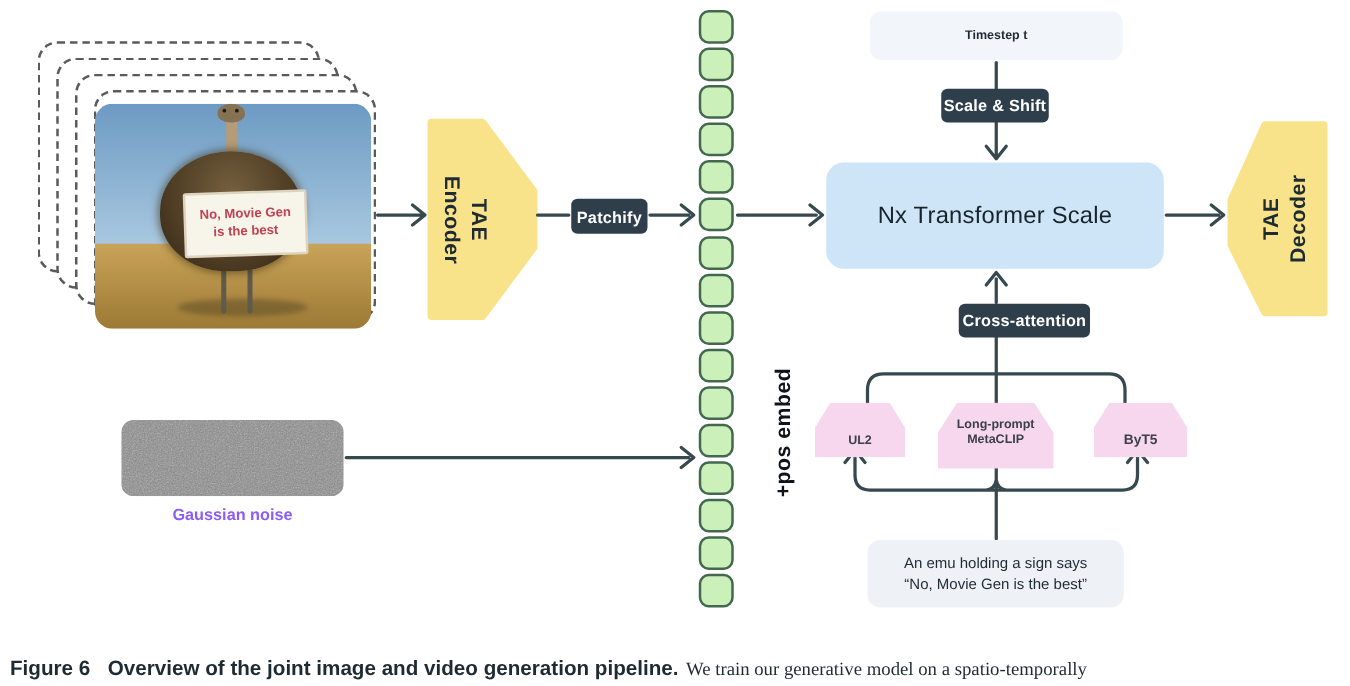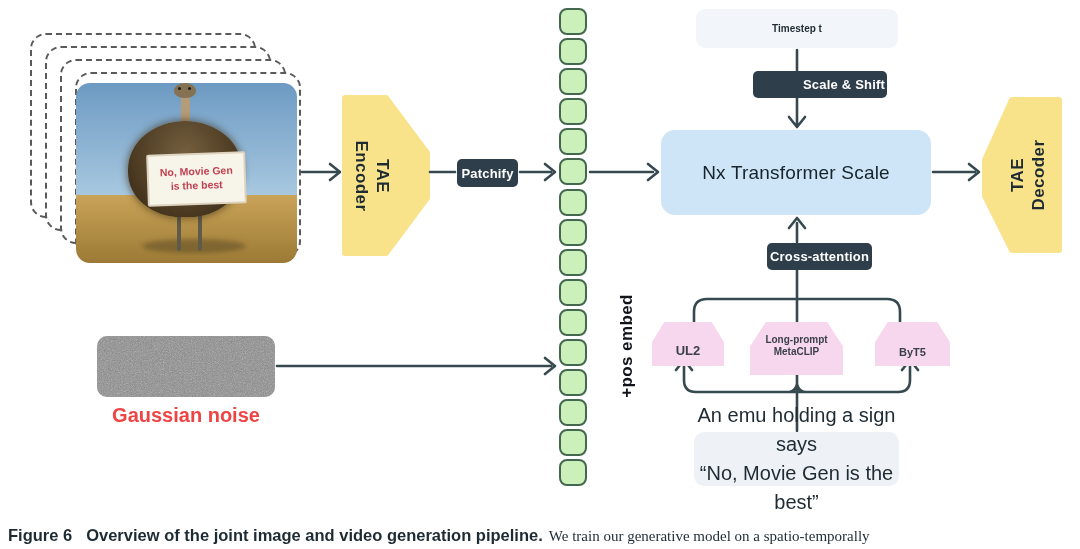--- a/index.html
+++ b/index.html
@@ -27,21 +27,21 @@
   
   .v-label{position:absolute;z-index:3;white-space:pre-line;text-align:center;font-weight:bold;line-height:1.25;letter-spacing:.4px;}
   
   .badge{position:absolute;z-index:3;background:var(--accent-dark,#2e3e4b);color:#fff;border-radius:5px;
      display:flex;align-items:center;justify-content:center;font-size:13px;font-weight:bold;letter-spacing:.2px;}
   .softbox{position:absolute;z-index:3;display:flex;align-items:center;justify-content:center;text-align:center;border-radius:9px;}
   #timestep-box{left:696px;top:9px;width:202px;height:39px;background:var(--box-light,#f2f5f9);font-size:10px;font-weight:bold;}
   #transformer-box{left:661px;top:130px;width:270px;height:85px;background:var(--transformer-fill,#cde5f7);
      border-radius:14px;font-size:19px;font-weight:500;letter-spacing:.2px;color:#17242c;}
   #prompt-box{left:694px;top:432px;width:205px;height:54px;background:var(--prompt-fill,#eef1f5);
-     font-size:20px;font-weight:500;line-height:1.45;white-space:pre-line;border-radius:10px;}
+     font-size:12px;font-weight:500;line-height:1.45;white-space:pre-line;border-radius:10px;}
   
   #token-column{left:559px;top:8px;display:flex;flex-direction:column;gap:3.1px;z-index:3;position:absolute;}
   .token{width:28px;height:27px;box-sizing:border-box;background:var(--token-fill,#cbf0ba);
      border:2px solid var(--token-border,#44684f);border-radius:8px;}
   
   .trapezoid{position:absolute;z-index:3;background:var(--pink,#f7d7ee);display:flex;align-items:flex-end;justify-content:center;
      clip-path:polygon(17% 0,83% 0,100% 46%,100% 100%,0 100%,0 46%);
      font-weight:bold;color:#3a3f4a;text-align:center;white-space:pre-line;}
   
   #noise-rect{left:97px;top:336px;width:178px;height:61px;border-radius:10px;overflow:hidden;z-index:3;}
@@ -125,39 +125,39 @@
     <div class="token"></div>
     <div class="token"></div>
     <div class="token"></div>
     <div class="token"></div>
     <div class="token"></div>
   </div>
 
 <div class="v-label" style="left:627px;top:346px;transform:translate(-50%,-50%) rotate(-90deg);font-size:17px;white-space:nowrap;color:#101418;">+pos embed</div>
 
 <div id="timestep-box" class="softbox">Timestep t</div>
-<div class="badge" style="left:753px;top:71px;width:86px;height:27px;padding-left:48px;">Scale &amp; Shift</div>
+<div class="badge" style="left:753px;top:71px;width:86px;height:27px;">Scale &amp; Shift</div>
 <div id="transformer-box" class="softbox">Nx Transformer Scale</div>
 <div class="badge" style="left:744px;top:243px;width:105px;height:27px;margin-left:23px;">Cross-attention</div>
 
-<div class="trapezoid" style="left:652px;top:322px;width:72px;height:36px;font-size:13px;padding-bottom:8px;">UL2</div>
+<div class="trapezoid" style="left:652px;top:322px;width:72px;height:36px;font-size:10px;padding-bottom:8px;">UL2</div>
 <div class="trapezoid" style="left:750px;top:322px;width:93px;height:36px;font-size:10px;line-height:1.2;padding-bottom:17px;">Long-prompt
 MetaCLIP</div>
 <div class="trapezoid" style="left:875px;top:322px;width:75px;height:36px;font-size:11px;padding-bottom:8px;">ByT5</div>
 
 <div id="prompt-box" class="softbox">An emu holding a sign says
 “No, Movie Gen is the best”</div>
 
 <div id="noise-rect" class="abs">
   <svg width="178" height="61">
     <filter id="noiseF">
       <feTurbulence type="fractalNoise" baseFrequency="0.9" numOctaves="3" stitchTiles="stitch"></feTurbulence>
       <feColorMatrix type="saturate" values="0"></feColorMatrix>
     </filter>
     <rect width="178" height="61" fill="#8a8a8a"></rect>
     <rect width="178" height="61" filter="url(#noiseF)" opacity="0.65"></rect>
   </svg>
 </div>
-<div class="abs" style="left:97px;top:404px;width:178px;text-align:center;font-size:20px;font-weight:bold;color:#ef4444;z-index:3;">Gaussian noise</div>
+<div class="abs" style="left:97px;top:404px;width:178px;text-align:center;font-size:13px;font-weight:bold;color:#8b5cf6;z-index:3;">Gaussian noise</div>
 
 <div id="caption" class="abs">
   <span class="cap-bold cap-tag">Figure 6</span><span class="cap-bold">Overview of the joint image and video generation pipeline.</span><span class="cap-serif">We train our generative model on a spatio-temporally</span>
 </div>
 
 </body></html>

